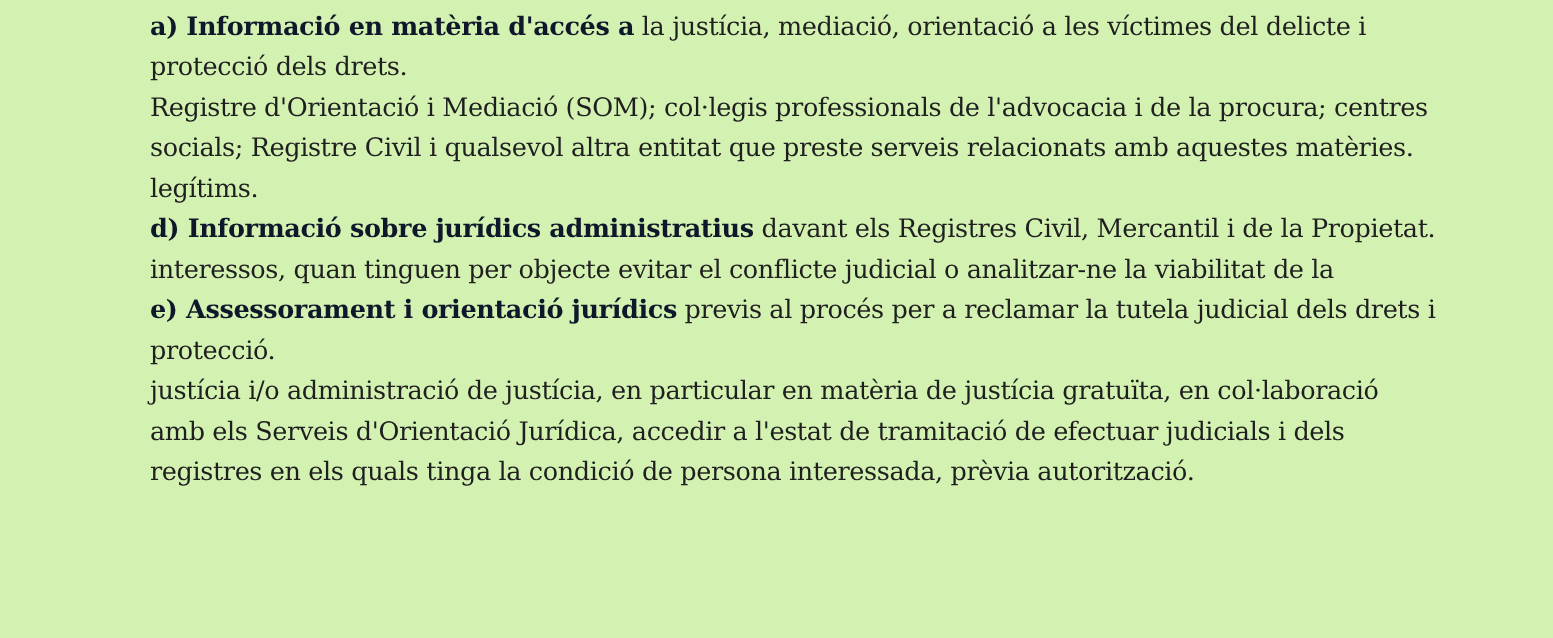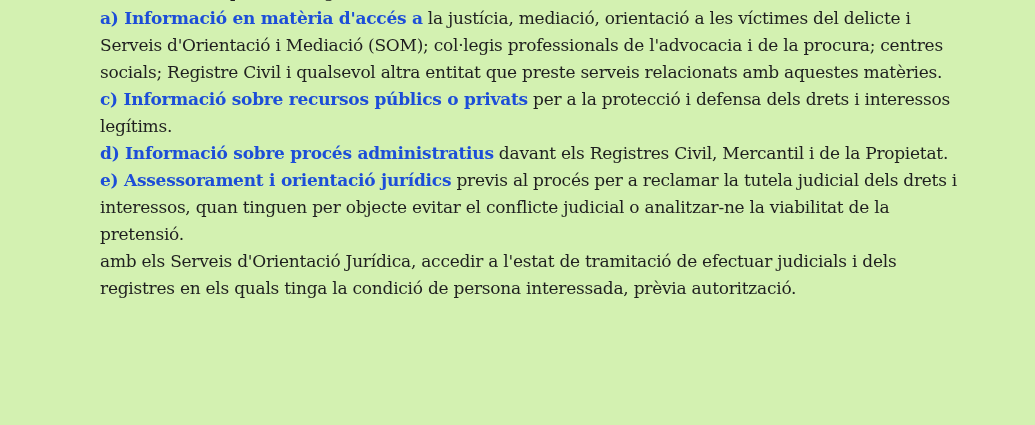--- a/index.html
+++ b/index.html
@@ -22,44 +22,45 @@
   .line {
     height: 27px;
     line-height: 27px;
     font-size: 17px;
     letter-spacing: -0.25px;
     white-space: pre;
     color: #1f1f1f;
   }
   .line strong {
     font-weight: bold;
-    color: #1d4ed8;
+    color: #0f172a;
   }
   
   .frag {
     position: absolute;
     top: -22px;
     font-size: 17px;
     line-height: 27px;
     color: #1f1f1f;
   }
   .frag-p { left: 230px; }
   .frag-g { left: 324px; }
 </style>
 </head>
 <body>
 
 <span class="frag frag-p">p</span>
 <span class="frag frag-g">g</span>
 
 <div class="doc">
   <div class="line"><strong>a) Informació en matèria d'accés a</strong><span> la justícia, mediació, orientació a les víctimes del delicte i</span></div>
-  <div class="line"><strong></strong><span>Serveis d'Orientació i Mediació (SOM); col·legis professionals de l'advocacia i de la procura; centres</span></div>
+  <div class="line"><strong></strong><span>protecció dels drets.</span></div>
+  <div class="line"><strong></strong><span>Registre d'Orientació i Mediació (SOM); col·legis professionals de l'advocacia i de la procura; centres</span></div>
   <div class="line"><strong></strong><span>socials; Registre Civil i qualsevol altra entitat que preste serveis relacionats amb aquestes matèries.</span></div>
-  <div class="line"><strong>c) Informació sobre recursos públics o privats</strong><span> per a la protecció i defensa dels drets i interessos</span></div>
   <div class="line"><strong></strong><span>legítims.</span></div>
-  <div class="line"><strong>d) Informació sobre procés administratius</strong><span> davant els Registres Civil, Mercantil i de la Propietat.</span></div>
+  <div class="line"><strong>d) Informació sobre jurídics administratius</strong><span> davant els Registres Civil, Mercantil i de la Propietat.</span></div>
+  <div class="line"><strong></strong><span>interessos, quan tinguen per objecte evitar el conflicte judicial o analitzar-ne la viabilitat de la</span></div>
   <div class="line"><strong>e) Assessorament i orientació jurídics</strong><span> previs al procés per a reclamar la tutela judicial dels drets i</span></div>
-  <div class="line"><strong></strong><span>interessos, quan tinguen per objecte evitar el conflicte judicial o analitzar-ne la viabilitat de la</span></div>
-  <div class="line"><strong></strong><span>pretensió.</span></div>
+  <div class="line"><strong></strong><span>protecció.</span></div>
+  <div class="line"><strong></strong><span>justícia i/o administració de justícia, en particular en matèria de justícia gratuïta, en col·laboració</span></div>
   <div class="line"><strong></strong><span>amb els Serveis d'Orientació Jurídica, accedir a l'estat de tramitació de efectuar judicials i dels</span></div>
   <div class="line"><strong></strong><span>registres en els quals tinga la condició de persona interessada, prèvia autorització.</span></div>
 </div>
 
 </body></html>

